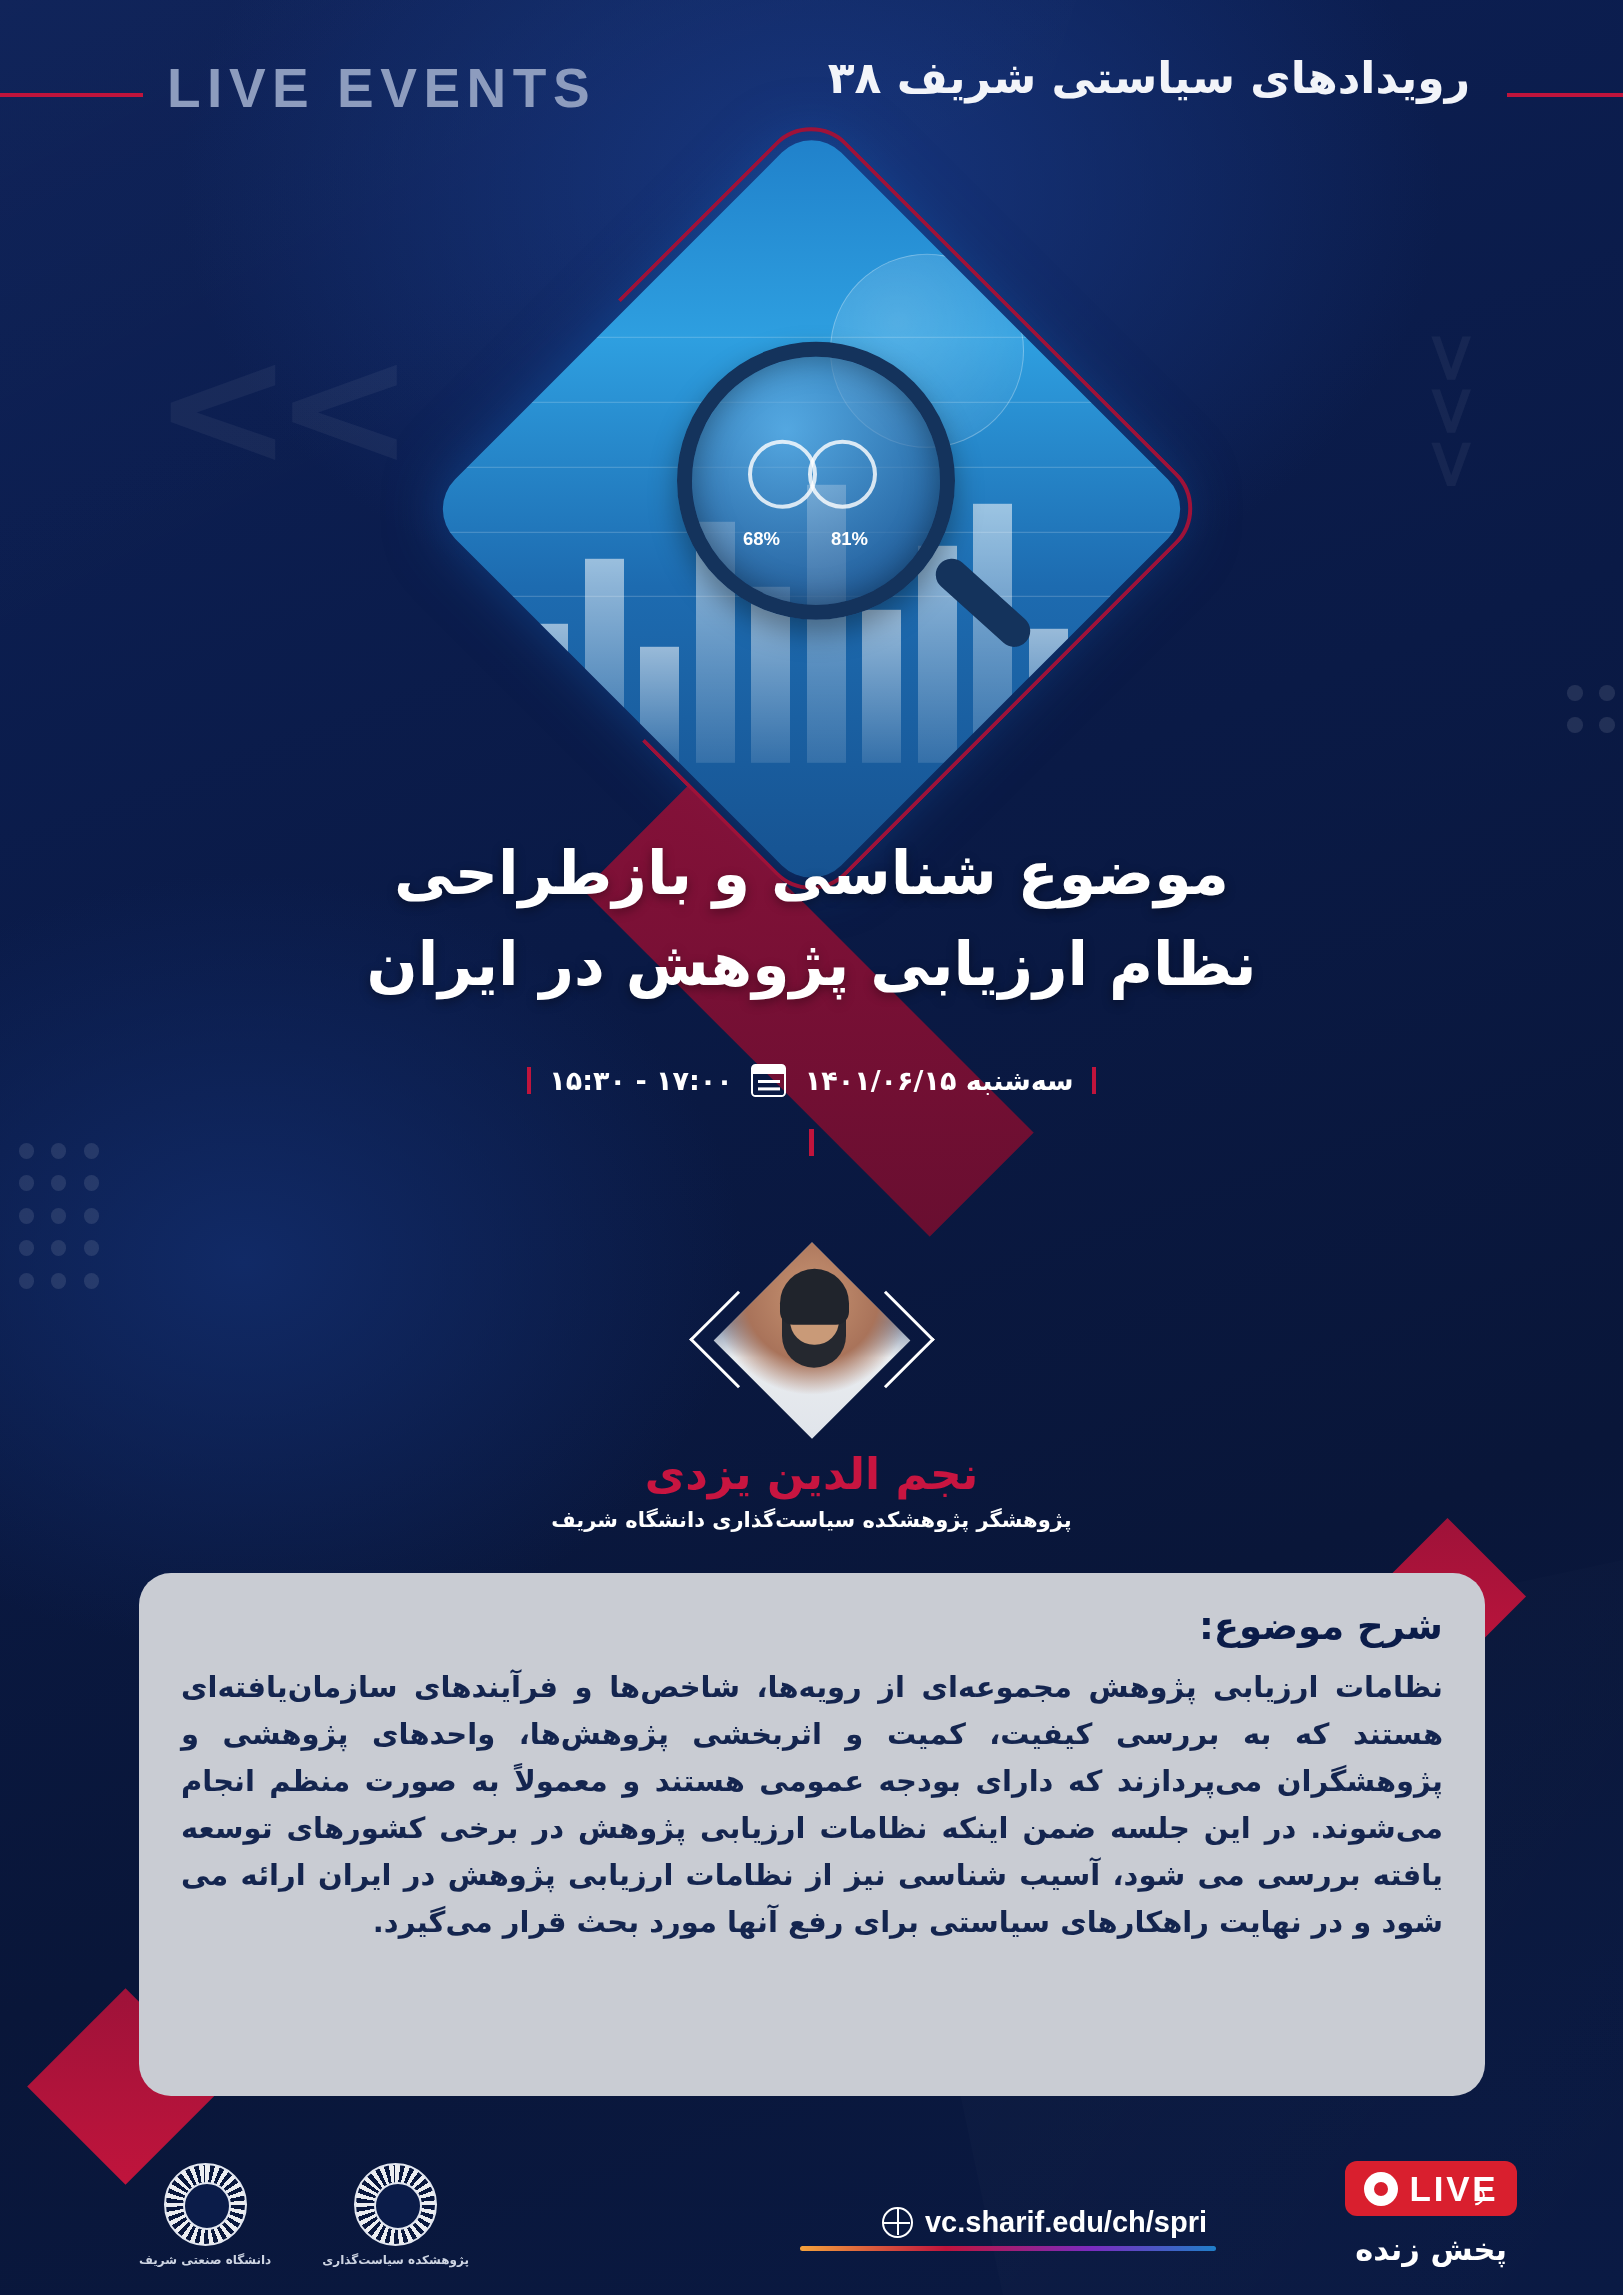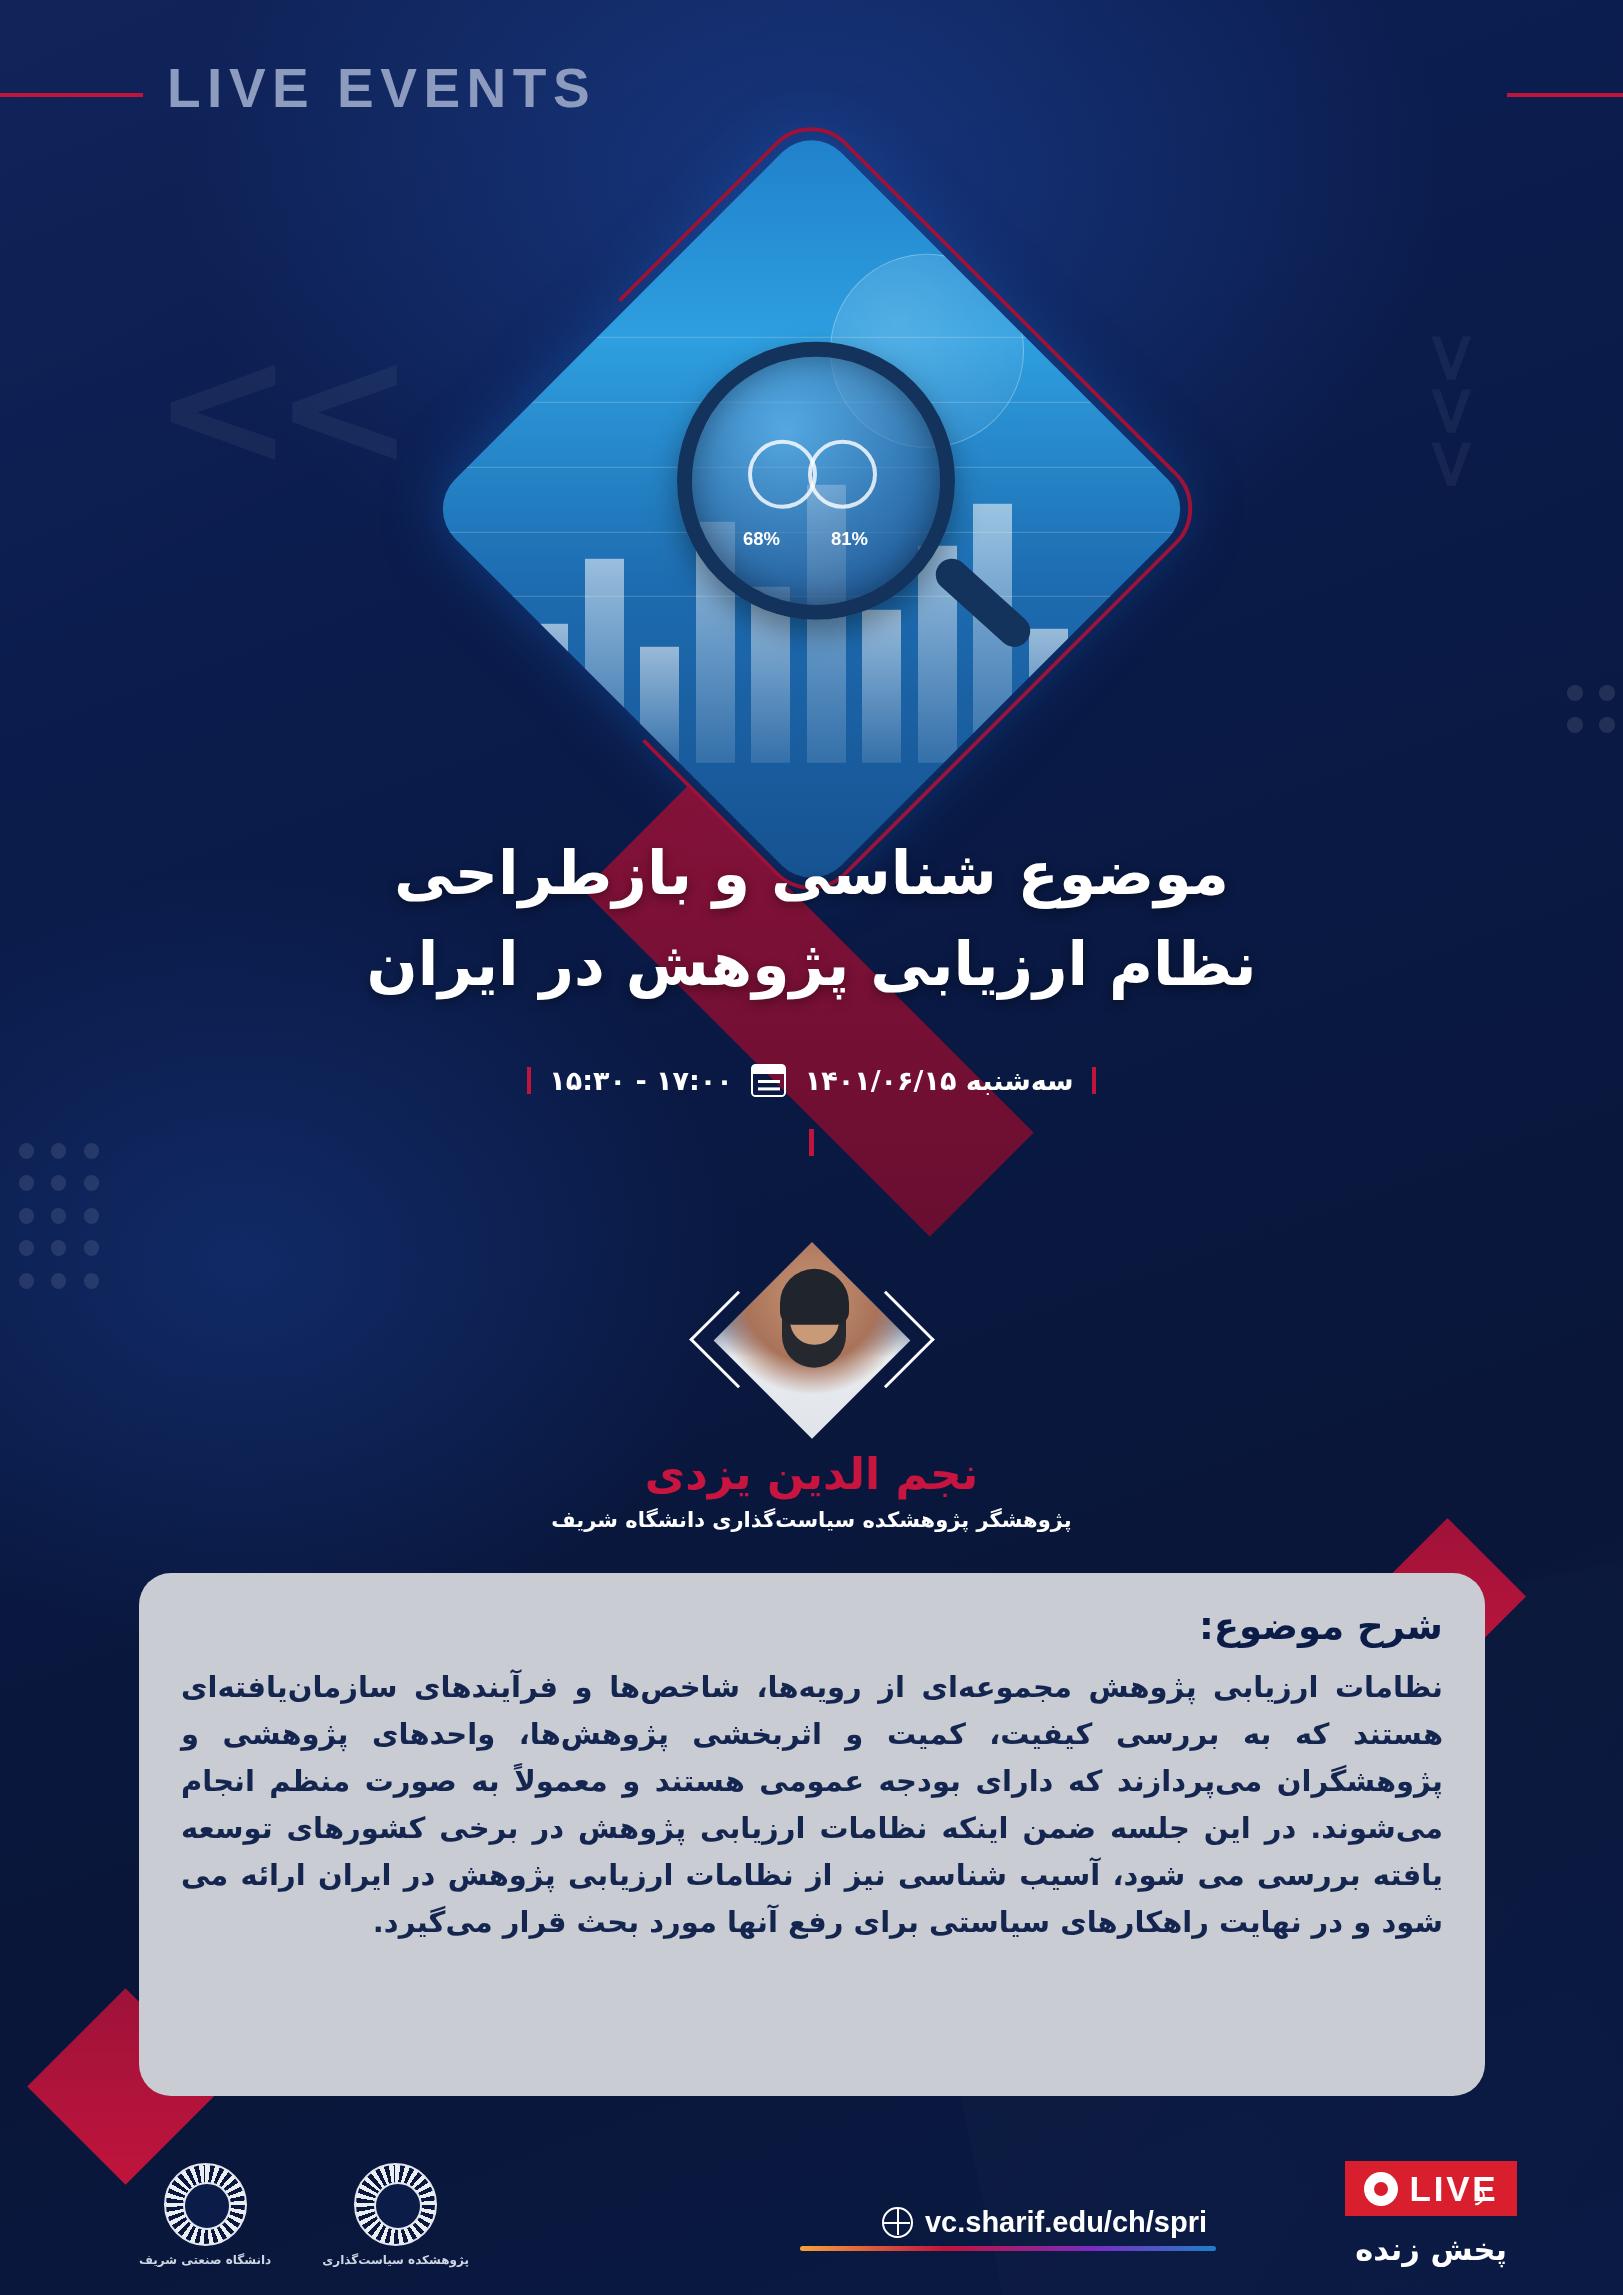--- a/index.html
+++ b/index.html
@@ -435,21 +435,21 @@
     background: linear-gradient(90deg, #f4a23c 0%, #c0143c 35%, #7b2bbf 70%, #1f7fc9 100%);
   }
 
   .live-box {
     position: absolute;
     right: 106px; bottom: 79px;
     display: flex;
     align-items: center;
     gap: 12px;
     background: #d91f2e;
-    border-radius: 0;
+    border-radius: 12px;
     padding: 7.4px 18.5px;
   }
   .live-text {
     color: #ffffff;
     font-size: 35px;
     font-weight: bold;
     letter-spacing: 2.8px;
     font-family: "Liberation Sans", sans-serif;
   }
   .live-dot {
@@ -514,20 +514,21 @@
       <span style="left:65px;top:97px"></span>
     <span style="left:0;top:130px"></span>
       <span style="left:32px;top:130px"></span>
       <span style="left:65px;top:130px"></span>
   </div>
 
   <div class="header">
     <div class="hdr-rule r1"></div>
     <div class="hdr-rule r2"></div>
     <div class="spri-events">LIVE EVENTS</div>
+    <div class="hdr-fa">رویدادهای سیاستی شریف ۳۸</div>
   </div>
 
   <div class="hero-wrap">
     <div class="hero-diamond">
       <div class="hero-inner">
 
         <div class="hero-lines">
           <div class="hero-grid-line" style="top:194px"></div>
           <div class="hero-grid-line" style="top:259px"></div>
           <div class="hero-grid-line" style="top:324px"></div>

